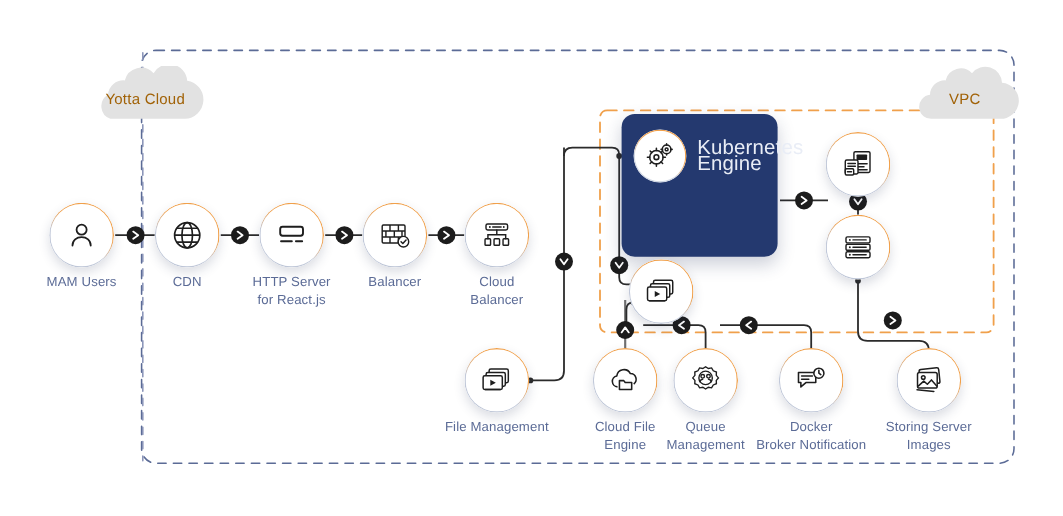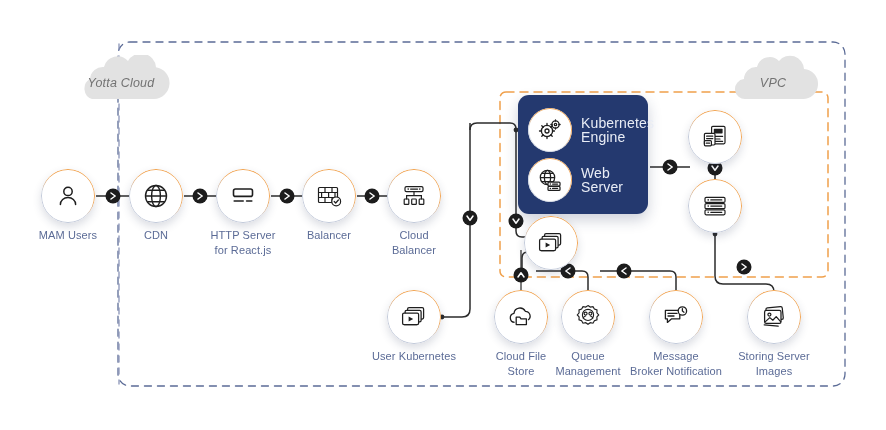--- a/index.html
+++ b/index.html
@@ -98,39 +98,38 @@
     border-radius:50%;
     padding:1.3px;
     background:linear-gradient(210deg,#f0a04b 0%,#f0a04b 40%,#cfd6e2 65%,#cfd6e2 100%);
     -webkit-mask:linear-gradient(#000 0 0) content-box,linear-gradient(#000 0 0);
     -webkit-mask-composite:xor;
     mask:linear-gradient(#000 0 0) content-box,linear-gradient(#000 0 0);
     mask-composite:exclude;
   }
   .bblbl{
     color:#e9edf6;
-    font-size:14px;
+    font-size:17px;
     line-height:14px;
     white-space:pre-line;
     letter-spacing:.15px;
   }
 
   
   .cloud{position:absolute;}
   .cloud .ctxt{
     position:absolute;
     left:0; top:0; width:100%; height:100%;
     display:flex; align-items:center; justify-content:center;
     font-size:12.5px;
-    color:#737373;
+    color:#a16207;
     letter-spacing:.2px;
     padding-top:8px;
     box-sizing:border-box;
     pointer-events:none;
-    font-style:italic;
   }
   .cloud svg{display:block;}
 </style>
 </head>
 <body>
 
 <div id="stage">
 
   <svg id="wire" viewBox="0 0 886 430">
     <defs>
@@ -235,21 +234,21 @@
     </g>
   </svg>
 
   <div class="cloud" style="left:70px;top:55px;width:102px;height:48px;">
     <svg width="102" height="48" viewBox="0 0 102 48">
       <path d="M22 44 h62 a16 16 0 0 0 2 -31.8 A15 15 0 0 0 58 6 A14 14 0 0 0 34 12 A13 13 0 0 0 20 24 A11 11 0 0 0 22 44 Z" fill="#e2e2e2"></path>
     </svg>
     <div class="ctxt">Yotta Cloud</div>
   </div>
 
-  <div class="cloud" style="left:726px;top:55px;width:94px;height:48px;">
+  <div class="cloud" style="left:757px;top:55px;width:94px;height:48px;">
     <svg width="94" height="48" viewBox="0 0 94 48">
       <path d="M20 44 h56 a15 15 0 0 0 2 -30 A14 14 0 0 0 53 6 A13 13 0 0 0 31 12 A12 12 0 0 0 18 24 A10 10 0 0 0 20 44 Z" fill="#e2e2e2"></path>
     </svg>
     <div class="ctxt">VPC</div>
   </div>
 
   <div id="bluebox">
     <div class="bbrow r1">
       <div class="bbdisc">
         <svg width="26" height="26" viewBox="0 0 26 26" fill="none" stroke="#1e1e1e" stroke-width="1.3">
@@ -261,36 +260,20 @@
           <circle cx="18.5" cy="7.5" r="3.6"></circle>
             <circle cx="18.5" cy="7.5" r="1.2"></circle>
           <g stroke-linecap="round">
             <path d="M18.5 2.9v1.2M18.5 10.9v1.2M13.9 7.5h1.2M21.9 7.5h1.2"></path>
           </g>
         </svg>
       </div>
       <div class="bblbl">Kubernetes
 Engine</div>
     </div>
-    <div class="bbrow r2">
-      <div class="bbdisc">
-        <svg width="26" height="26" viewBox="0 0 26 26" fill="none" stroke="#1e1e1e" stroke-width="1.25">
-          <circle cx="10.5" cy="10.5" r="7.2"></circle>
-          <ellipse cx="10.5" cy="10.5" rx="3.1" ry="7.2"></ellipse>
-          <path d="M3.4 10.5h14.2M4.6 6.4h11.8M4.6 14.6h11.8"></path>
-          <rect x="11" y="15" width="12" height="4" rx="1" fill="#fff"></rect>
-          <rect x="11" y="19.4" width="12" height="4" rx="1" fill="#fff"></rect>
-          <circle cx="13.4" cy="17" r=".75" fill="#1e1e1e" stroke="none"></circle>
-          <circle cx="13.4" cy="21.4" r=".75" fill="#1e1e1e" stroke="none"></circle>
-          <path d="M15.6 17h5M15.6 21.4h5" stroke-linecap="round"></path>
-        </svg>
-      </div>
-      <div class="bblbl">Web
-Server</div>
-    </div>
   </div>
 
   <div class="node" style="left:68px;top:196px;">
     <div class="disc">
       <svg width="26" height="26" viewBox="0 0 26 26" fill="none" stroke="#1e1e1e" stroke-width="1.5" stroke-linecap="round">
         <circle cx="13" cy="8.4" r="4.2"></circle>
         <path d="M5.4 21.6c0-4.3 3.4-7 7.6-7s7.6 2.7 7.6 7"></path>
       </svg>
     </div>
     <div class="lbl">MAM Users</div>
@@ -390,32 +373,32 @@
   <div class="node" style="left:414px;top:317px;">
     <div class="disc">
       <svg width="28" height="28" viewBox="0 0 28 28" fill="none" stroke="#1e1e1e" stroke-width="1.25">
         <rect x="7.6" y="4.6" width="16" height="11.4" rx="1.4"></rect>
         <rect x="5.1" y="7.4" width="16" height="11.4" rx="1.4" fill="#fff"></rect>
         <rect x="2.6" y="10.2" width="16" height="11.4" rx="1.4" fill="#fff"></rect>
         <path d="M8.6 13.4l4.6 2.5-4.6 2.5z" fill="#1e1e1e" stroke="none"></path>
         <path d="M4.4 21.6h12.4" stroke-linecap="round"></path>
       </svg>
     </div>
-    <div class="lbl">User Kubernetes</div>
+    <div class="lbl">File Management</div>
   </div>
 
   <div class="node" style="left:521px;top:317px;">
     <div class="disc">
       <svg width="28" height="28" viewBox="0 0 28 28" fill="none" stroke="#1e1e1e" stroke-width="1.3" stroke-linejoin="round">
         <path d="M7.6 19.4a4.6 4.6 0 0 1 -.6 -9.1 6 6 0 0 1 11.3 -2 4.8 4.8 0 0 1 2.8 8.7"></path>
         <path d="M9.2 14.2h3.6l1.2 1.6h5.4v5.8H9.2z" fill="#fff"></path>
       </svg>
     </div>
     <div class="lbl">Cloud File
-Store</div>
+Engine</div>
   </div>
 
   <div class="node" style="left:588px;top:317px;">
     <div class="disc">
       <svg width="28" height="28" viewBox="0 0 28 28" fill="none" stroke="#1e1e1e" stroke-width="1.15">
         <path d="M14 2.6l2.3 1.5 2.7-.5 1.4 2.4 2.6 1-.1 2.8 1.8 2.1-1.8 2.1.1 2.8-2.6 1-1.4 2.4-2.7-.5L14 21.2l-2.3-1.5-2.7.5-1.4-2.4-2.6-1 .1-2.8L3.3 11.9l1.8-2.1-.1-2.8 2.6-1 1.4-2.4 2.7.5z"></path>
         <circle cx="14" cy="11.9" r="5.6"></circle>
         <circle cx="11.6" cy="10.6" r="1.5"></circle>
         <circle cx="16.4" cy="10.6" r="1.5"></circle>
         <path d="M9.2 15.2c.5-1.5 1.4-2.2 2.4-2.2M16.4 13c1 0 1.9.7 2.4 2.2" stroke-linecap="round"></path>
@@ -427,21 +410,21 @@
 
   <div class="node" style="left:676px;top:317px;">
     <div class="disc">
       <svg width="28" height="28" viewBox="0 0 28 28" fill="none" stroke="#1e1e1e" stroke-width="1.3" stroke-linejoin="round">
         <path d="M3.4 7.4h14.4v8.4H9.6l-4.2 3.6v-3.6H3.4z"></path>
         <path d="M6 10.4h9M6 13h6" stroke-linecap="round"></path>
         <circle cx="20.4" cy="8" r="4.2" fill="#fff"></circle>
         <path d="M20.4 5.6v2.4l1.6 1.2" stroke-linecap="round"></path>
       </svg>
     </div>
-    <div class="lbl">Message
+    <div class="lbl">Docker
 Broker Notification</div>
   </div>
 
   <div class="node" style="left:774px;top:317px;">
     <div class="disc">
       <svg width="28" height="28" viewBox="0 0 28 28" fill="none" stroke="#1e1e1e" stroke-width="1.25" stroke-linejoin="round">
         <rect x="6.4" y="4.2" width="16.4" height="13" rx="1.6" transform="rotate(-6 14.6 10.7)"></rect>
         <rect x="4.6" y="7.4" width="16.4" height="13" rx="1.6" fill="#fff"></rect>
         <circle cx="9.4" cy="11.6" r="1.5"></circle>
         <path d="M5.4 18.6l4.4-4 3 2.6 3.4-3.6 4.4 5" stroke-linecap="round"></path>

